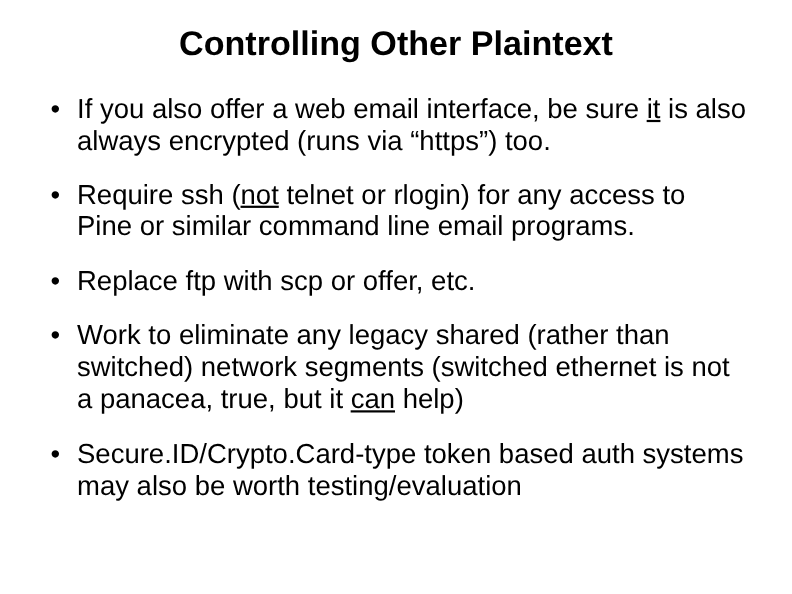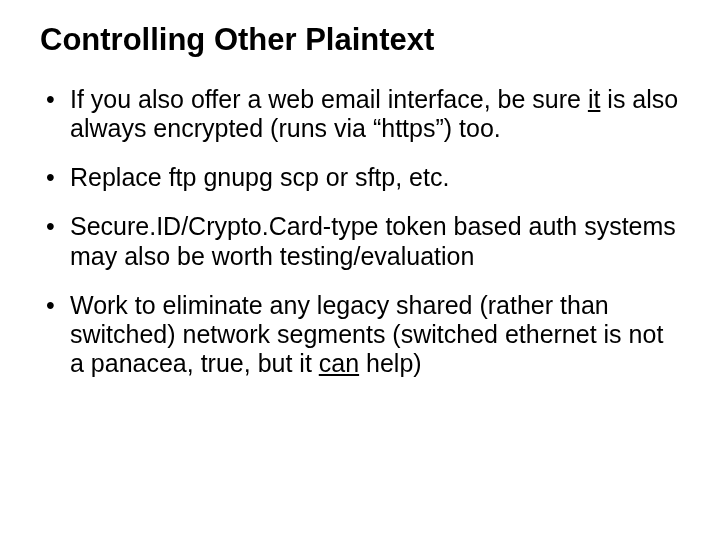--- a/index.html
+++ b/index.html
@@ -11,20 +11,21 @@
     font-family: Arial, Helvetica, sans-serif;
     color: #000000;
   }
   .slide {
     box-sizing: border-box;
     width: 720px;
     height: 540px;
     padding: 22px 40px 20px 40px;
   }
   .title {
+    text-align: center;
     font-weight: bold;
     font-size: 31px;
     line-height: 1.18;
     margin-bottom: 26px;
   }
   ul.bullets {
     list-style: none;
     margin: 0;
     padding: 0;
   }
@@ -50,22 +51,23 @@
 
 <div class="slide">
   <div class="title">
     <span>Controlling Other Plaintext</span><br>
   </div>
 
   <ul class="bullets">
 
     <li><span>If you also offer a web email interface, be sure </span><span class="u">it</span><span> is also always encrypted (runs via “https”) too.</span></li>
 
+    <li><span>Require ssh (</span><span class="u">not</span><span> telnet or rlogin) for any access to Pine or similar command line email programs.</span></li>
 
-    <li><span>Replace ftp gnupg scp or sftp, etc.</span></li>
+    <li><span>Replace ftp with scp or offer, etc.</span></li>
+
+    <li><span>Work to eliminate any legacy shared (rather than switched) network segments (switched ethernet is not a panacea, true, but it </span><span class="u">can</span><span> help)</span></li>
 
     <li><span>Secure.ID/Crypto.Card-type token based auth systems may also be worth testing/evaluation</span></li>
-
-    <li><span>Work to eliminate any legacy shared (rather than switched) network segments (switched ethernet is not a panacea, true, but it </span><span class="u">can</span><span> help)</span></li>
 
 
   </ul>
 </div>
 
 </body></html>

